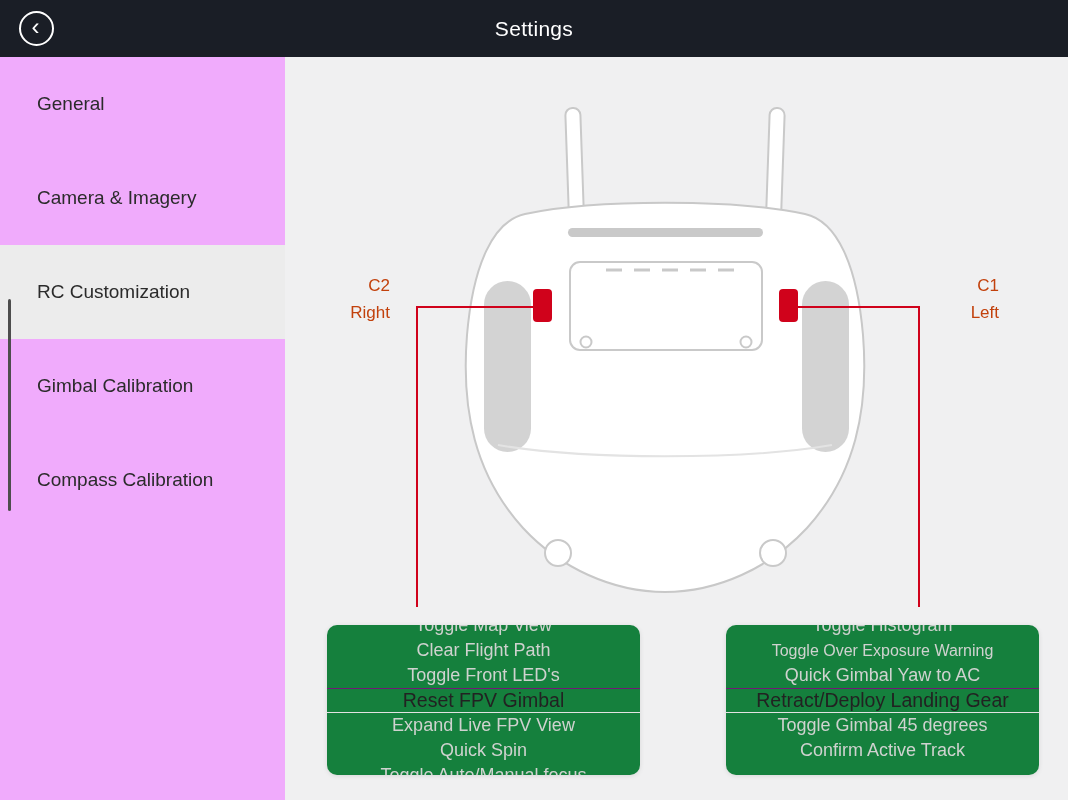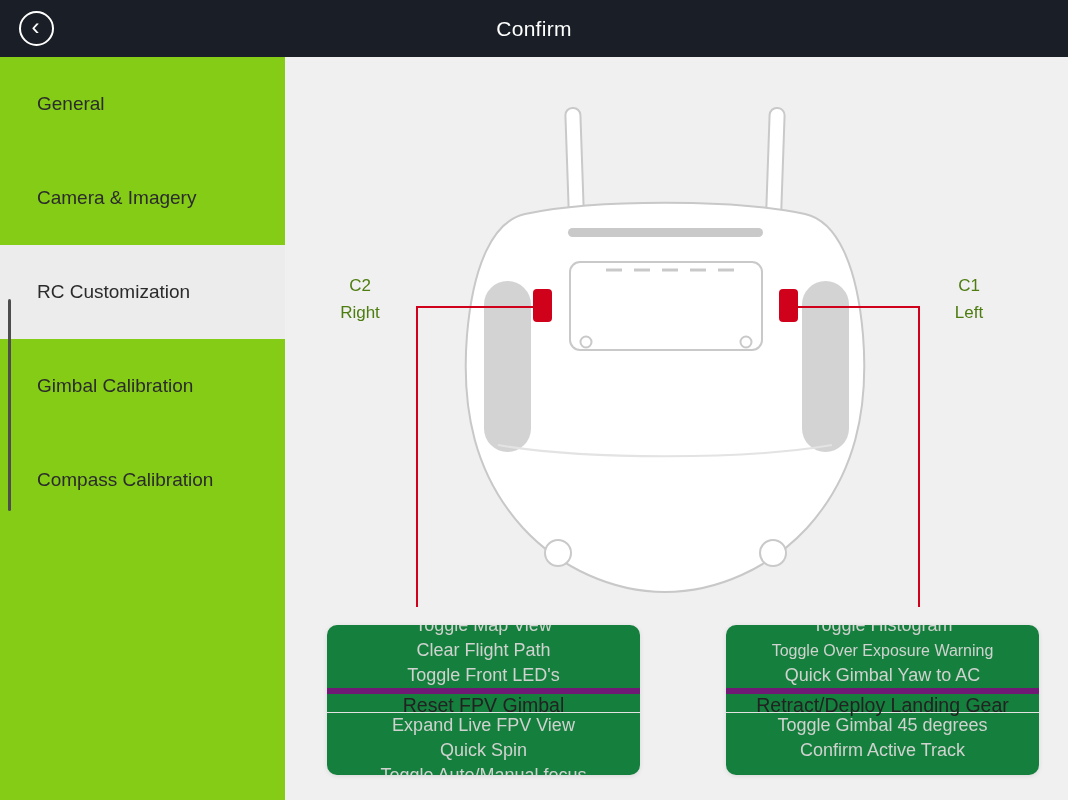--- a/index.html
+++ b/index.html
@@ -20,74 +20,74 @@
   }
   .back{
     position:absolute;left:19px;top:11px;width:35px;height:35px;
     border-radius:50%;border:2px solid #fff;background:transparent;color:#fff;
     display:flex;align-items:center;justify-content:center;cursor:pointer;
   }
   .back .chev{font-size:24px;line-height:1;margin-top:-3px;margin-left:-2px}
   h1{color:#fff;font-size:21px;font-weight:500;letter-spacing:.3px}
 
   
-  #sidebar{position:absolute;top:57px;left:0;width:285px;height:743px;background:#84cc16}
+  #sidebar{position:absolute;top:57px;left:0;width:285px;height:743px;background:#f0abfc}
   .side-item{
     height:94px;display:flex;align-items:center;padding-left:37px;
     font-size:19px;color:#2b2b2b;cursor:pointer;
   }
   .side-item.selected{background:var(--sidebar-selected-bg,#ececec)}
   .scrollbar{
     position:absolute;left:8px;top:299px;width:3px;height:212px;
     background:#4d4d4d;border-radius:2px;
   }
 
   
   main{position:absolute;inset:0;pointer-events:none}
   main > *{pointer-events:auto}
 
   svg.controller{position:absolute;left:330px;top:100px}
   .red-fill{fill:var(--accent-red,#d0021b)}
   .red-line{stroke:var(--accent-red,#d0021b);stroke-width:2;fill:none}
 
   .btn-label{
-    position:absolute;width:60px;text-align:center;
-    font-size:17px;line-height:27px;color:#4d7c0f;
+    position:absolute;width:60px;text-align:right;
+    font-size:17px;line-height:27px;color:#c2410c;
   }
   #label-c2{left:330px;top:272px}
   #label-c1{left:939px;top:272px}
 
   
   .picker{
     position:absolute;width:313px;height:150px;background:#15803d;
     border-radius:10px;overflow:hidden;
     box-shadow:0 1px 5px rgba(0,0,0,.10);
     cursor:pointer;
   }
   #picker-0{left:327px;top:625px}
   #picker-1{left:726px;top:625px}
   .picker-list{position:absolute;top:-12px;left:0;right:0}
   .picker-item{
     height:25px;line-height:25px;text-align:center;white-space:nowrap;
     font-size:18px;color:var(--faded-text,#cfd2cf);
   }
   .picker-item.small{font-size:16px}
   .picker-item.picked{
-    border-top:6px solid #701a75;border-bottom:1px solid #e3e3e3;
+    border-top:1px solid #701a75;border-bottom:1px solid #e3e3e3;
     line-height:23px;font-size:19.5px;color:var(--selected-text,#222);
   }
 </style>
 </head>
 <body>
 
 <header>
   <button class="back">
     <span class="chev">‹</span>
   </button>
-  <h1>Confirm</h1>
+  <h1>Settings</h1>
 </header>
 
 <nav id="sidebar">
     <div class="side-item">General</div>
     <div class="side-item">Camera &amp; Imagery</div>
     <div class="side-item selected">RC Customization</div>
     <div class="side-item">Gimbal Calibration</div>
     <div class="side-item">Compass Calibration</div>
   </nav>
 <div class="scrollbar"></div>

